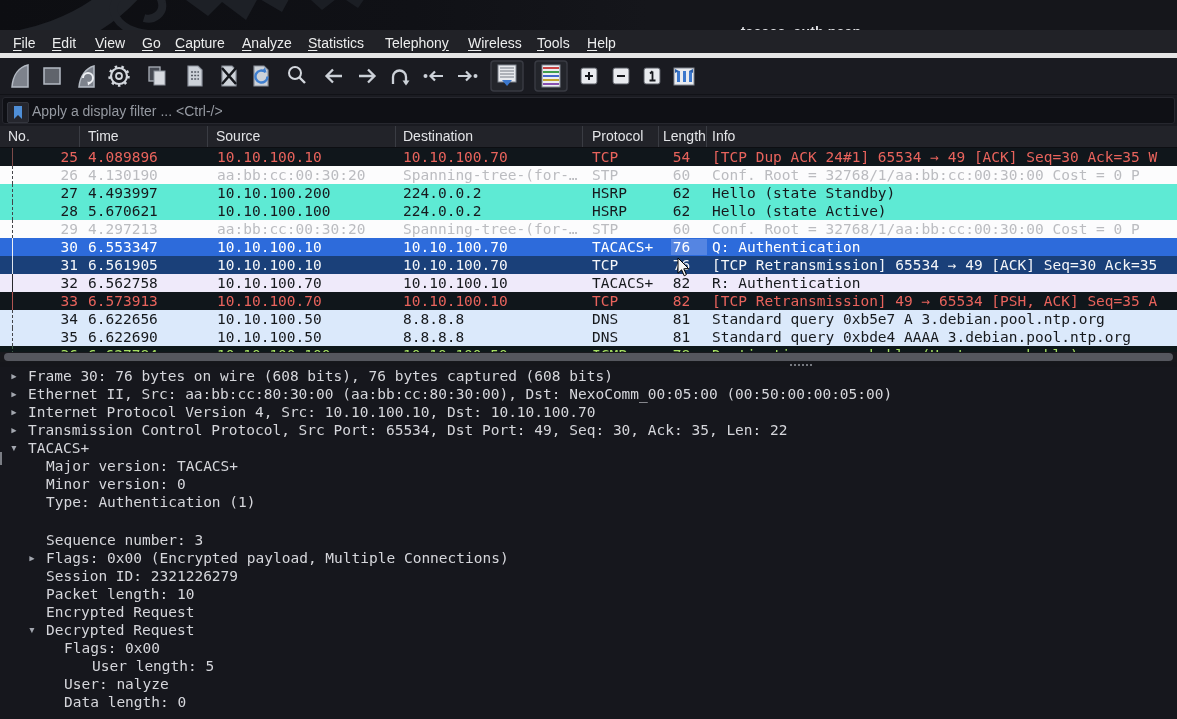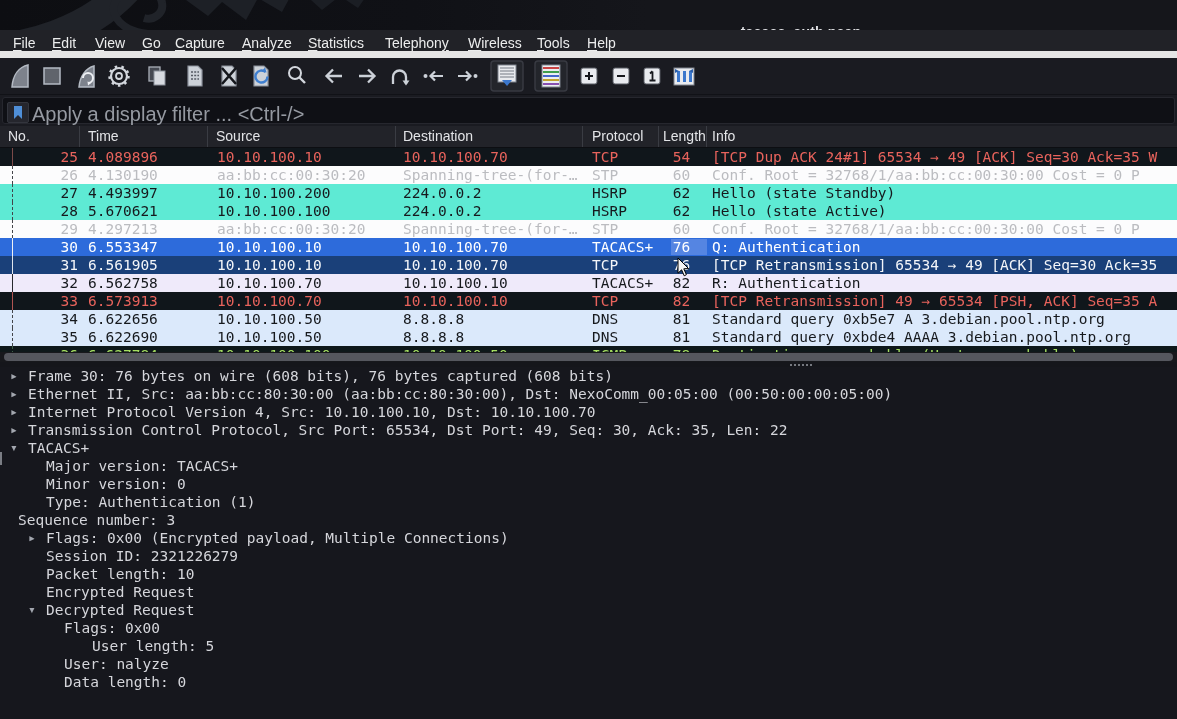--- a/index.html
+++ b/index.html
@@ -1,31 +1,31 @@
 <!DOCTYPE html>
 <html><head>
 <meta charset="utf-8">
 <style>
 *{margin:0;padding:0;box-sizing:border-box}
 html,body{width:1177px;height:719px;overflow:hidden;background:#16171d}
 #app{position:relative;width:1177px;height:719px;background:#16171d;overflow:hidden;font-family:"Liberation Sans",sans-serif}
 .titlebar{position:absolute;left:0;top:0;width:100%;height:30px;background:linear-gradient(90deg,#0d0e12 0%,#101116 35%,#15161b 55%,#15161b 100%);overflow:hidden}
 .dragon{position:absolute;left:0;top:0}
 .title{position:absolute;top:24px;left:801px;transform:translateX(-50%);font-size:14px;font-weight:600;color:#e2e3e6;letter-spacing:.2px;white-space:nowrap}
-.menubar{position:absolute;top:30px;left:0;width:100%;height:28px;background:#212227;border-bottom:7px solid #e5e5e5}
+.menubar{position:absolute;top:30px;left:0;width:100%;height:28px;background:#212227;border-bottom:5px solid #e5e5e5}
 .menu-item{position:absolute;top:0;height:27px;line-height:27px;font-size:14px;color:#eceded;white-space:nowrap}
 .menu-item u{text-decoration:underline;text-underline-offset:2px}
 .toolbar{position:absolute;top:58px;left:0;width:100%;height:36px;background:#1a1b21}
 .tbi{position:absolute;top:18px;transform:translate(-50%,-50%)}
 .tbi svg{display:block}
 .filterbar{position:absolute;top:94px;left:0;width:100%;height:32px;background:#1a1b21;border-top:1px solid #111217}
 .filter-input{position:absolute;left:2px;top:2px;right:2px;height:27px;background:#0f1015;border:1px solid #26272e;border-radius:3px}
 .bookmark-btn{position:absolute;left:4px;top:4px;width:22px;height:21px;background:#25262d;border:1px solid #33353d;border-radius:2px}
 .bm{position:absolute;left:6px;top:3px;width:8px;height:13px;background:#4f8fd8;clip-path:polygon(0 0,100% 0,100% 100%,50% 70%,0 100%)}
-.ph{position:absolute;left:29px;top:5px;font-size:20px;color:#9599a1}
+.ph{position:absolute;left:29px;top:5px;font-size:14px;color:#9599a1}
 .pktheader{position:absolute;top:126px;left:0;width:100%;height:22px;background:#222329;border-bottom:1px solid #0d0e12;display:flex}
 .hcell{height:100%;line-height:21px;font-size:14px;color:#e3e4e7;border-right:1px solid #3a3c43;flex:none;overflow:hidden;white-space:nowrap}
 .hc0{width:80px;padding-left:8px}.hc1{width:128px;padding-left:8px}.hc2{width:188px;padding-left:8px}.hc3{width:187px;padding-left:7px}.hc4{width:76px;padding-left:9px}.hc5{width:48px;padding-left:4px}.hc6{flex:1;padding-left:5px;border-right:none}
 .pktlist{position:absolute;top:148px;left:0;width:100%;height:216px;background:#16171d;font-family:"DejaVu Sans Mono",monospace;font-size:14.5px}
 .prow{position:relative;display:flex;height:18px;line-height:18px;white-space:nowrap}
 .pcell{flex:none;overflow:hidden;position:relative;z-index:2}
 .c-no{width:80px;text-align:right;padding-right:2px}
 .c-time{width:128px;padding-left:8px}
 .c-src{width:188px;padding-left:9px}
 .c-dst{width:187px;padding-left:7px}
@@ -390,21 +390,21 @@
         <span class="dtext">Major version: TACACS+</span>
       </div>
       <div class="dline" style="padding-left: 28px;">
         <span class="tri"></span>
         <span class="dtext">Minor version: 0</span>
       </div>
       <div class="dline" style="padding-left: 28px;">
         <span class="tri"></span>
         <span class="dtext">Type: Authentication (1)</span>
       </div>
-      <div class="dline" style="">
+      <div class="dline" style="padding-left: 28px; margin-top: 20px;">
         <span class="tri"></span>
         <span class="dtext">Sequence number: 3</span>
       </div>
       <div class="dline" style="padding-left: 28px;">
         <span class="tri">▸</span>
         <span class="dtext">Flags: 0x00 (Encrypted payload, Multiple Connections)</span>
       </div>
       <div class="dline" style="padding-left: 28px;">
         <span class="tri"></span>
         <span class="dtext">Session ID: 2321226279</span>

